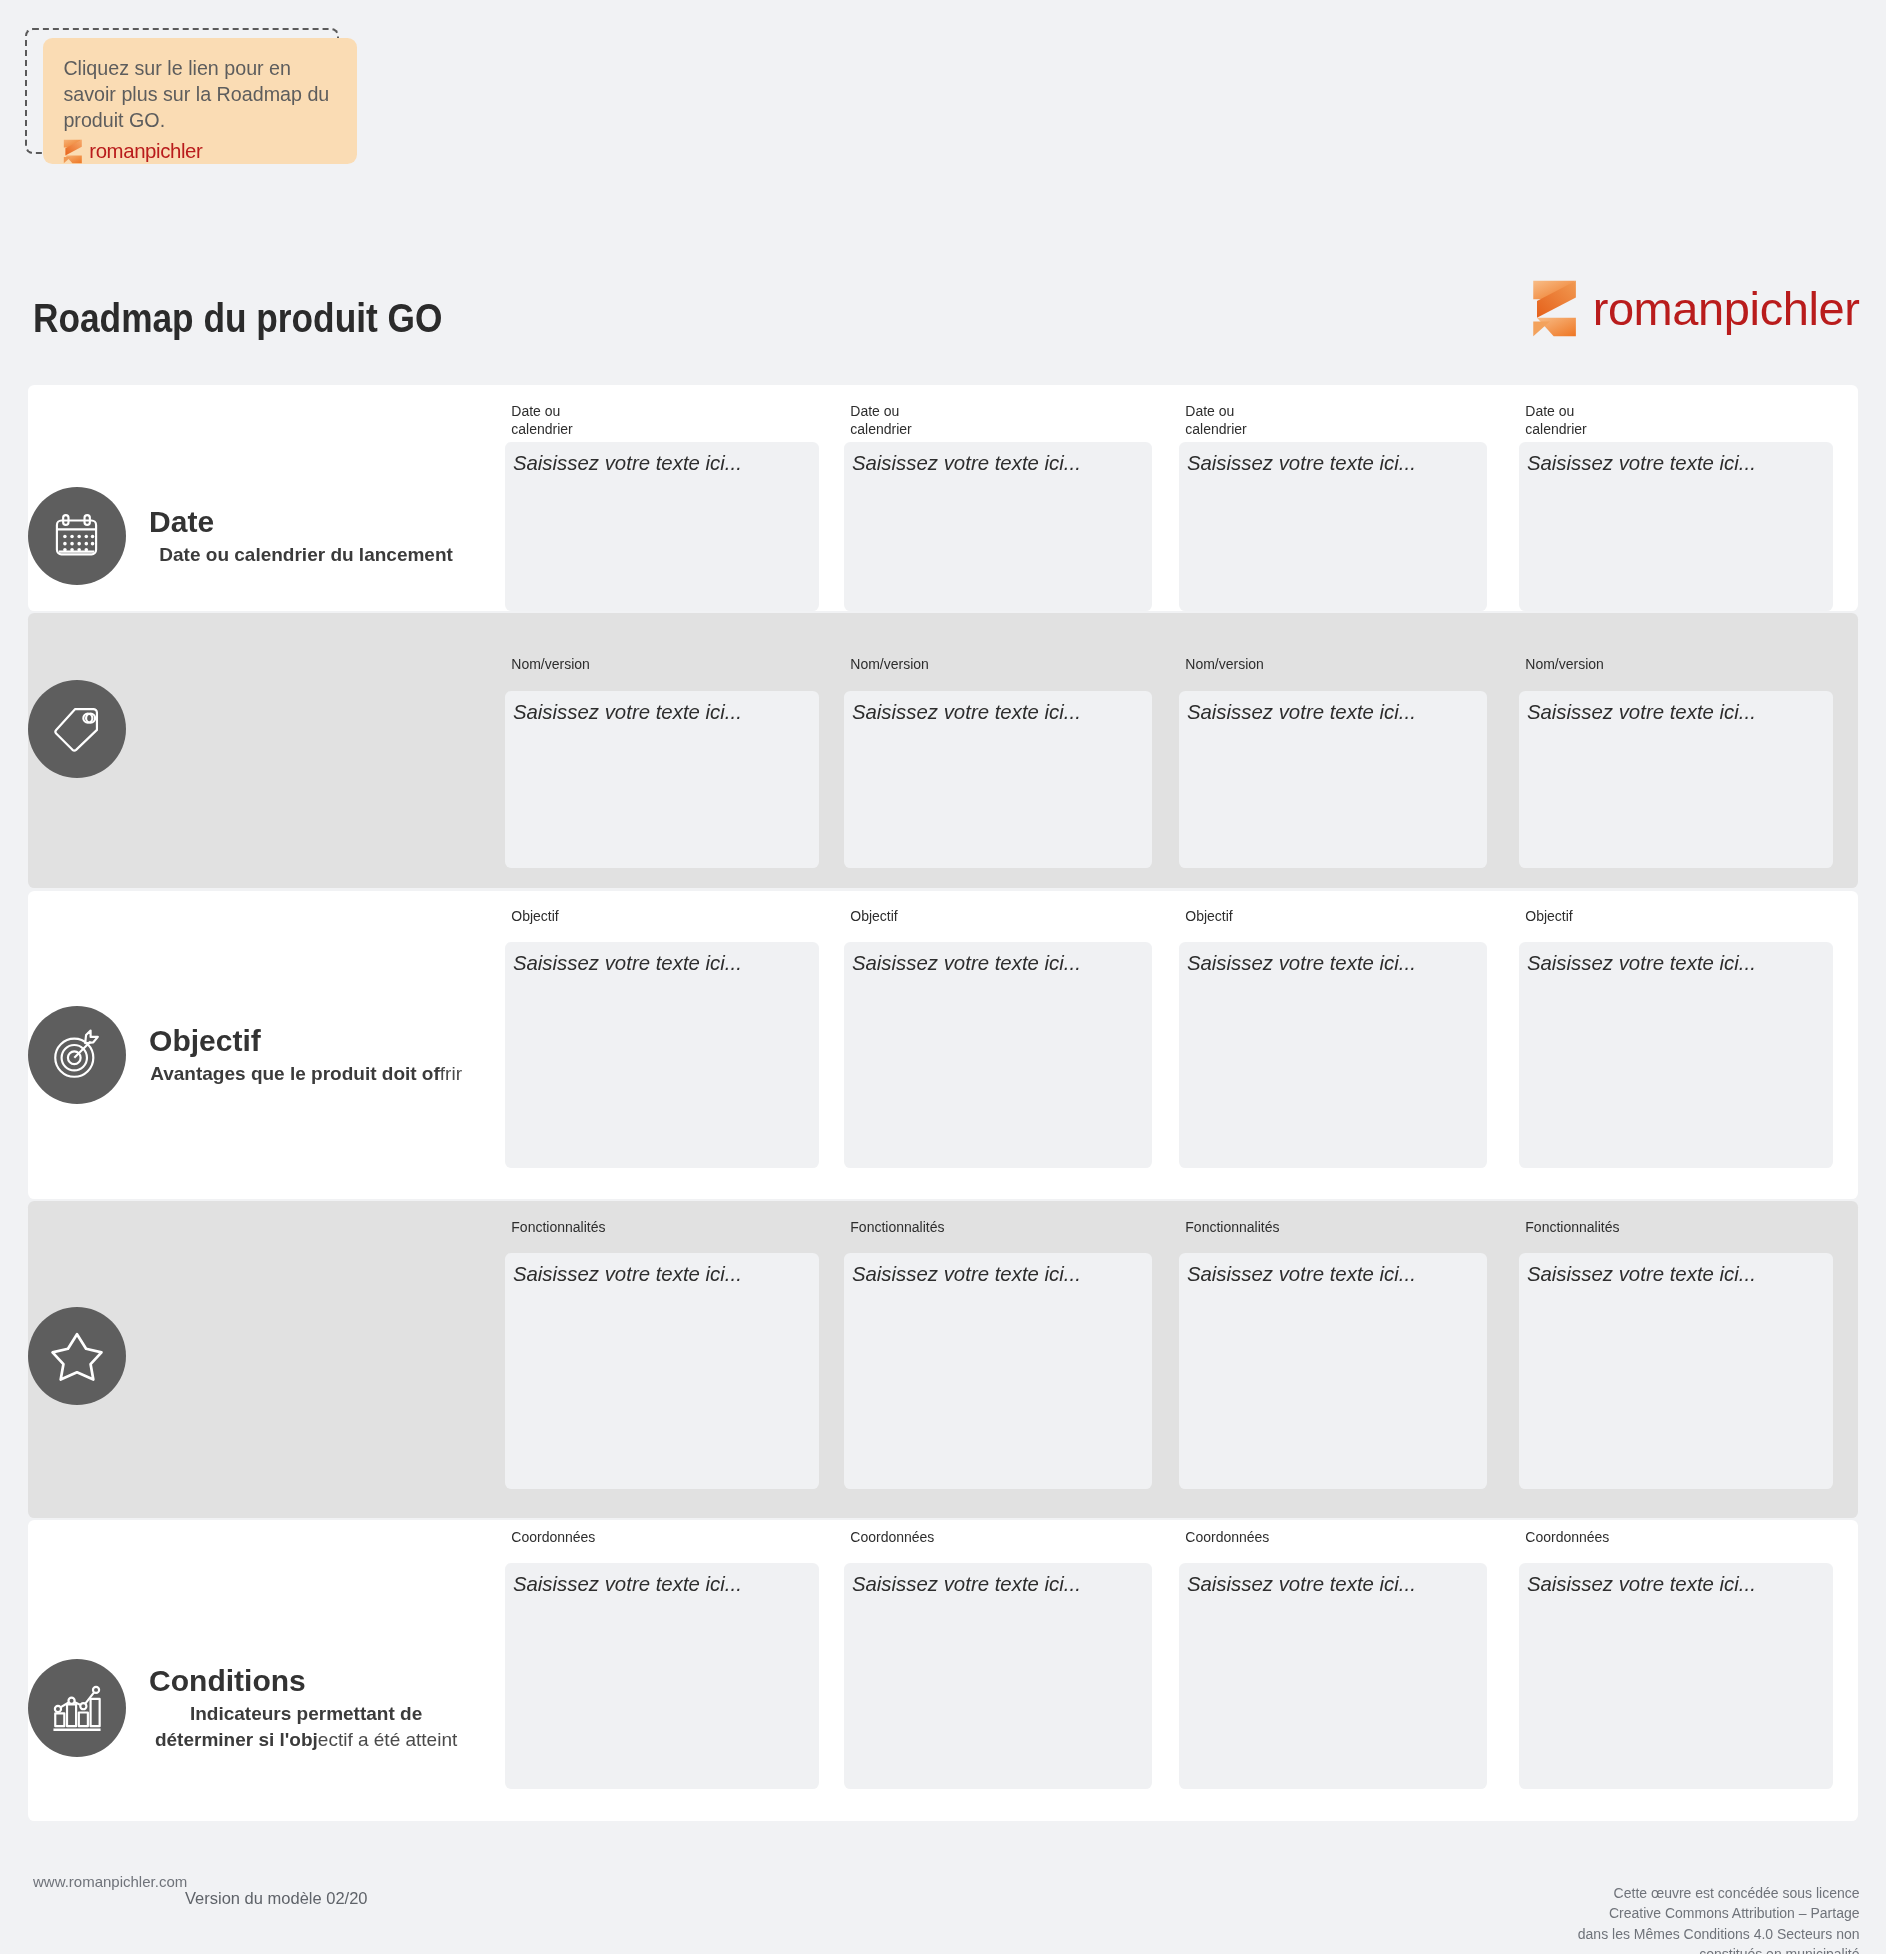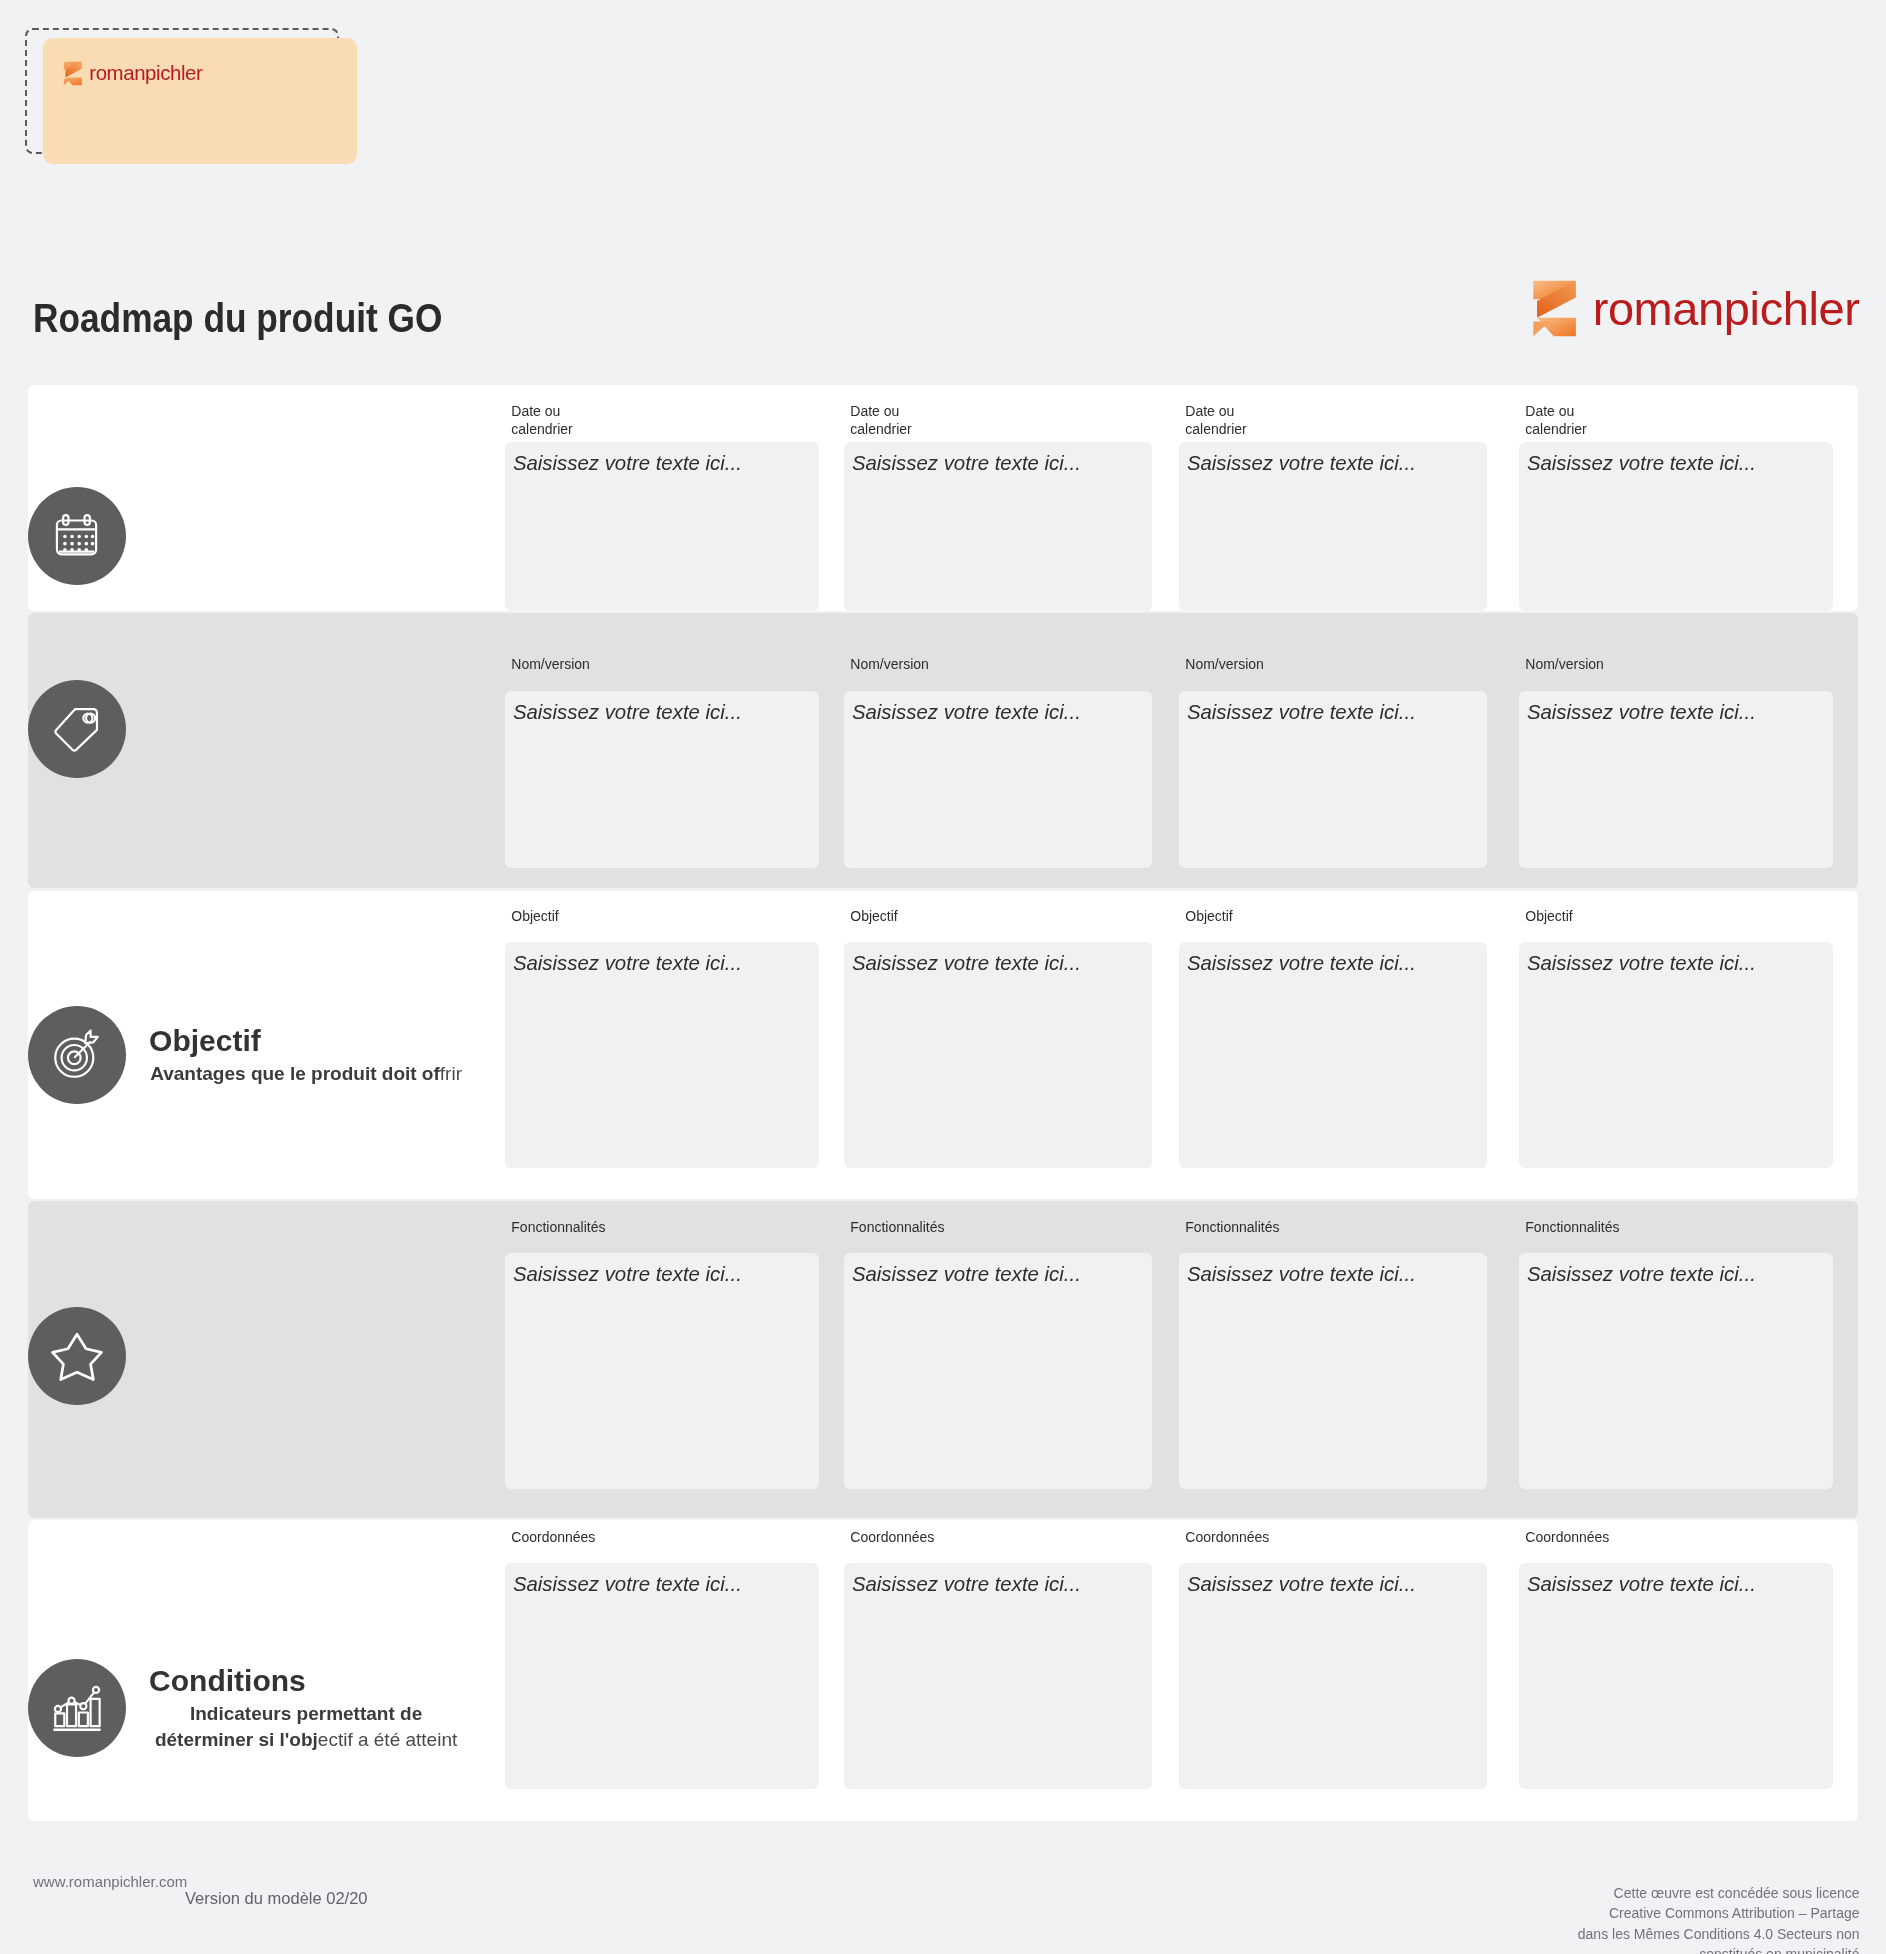--- a/index.html
+++ b/index.html
@@ -115,20 +115,21 @@
     font-size: 14px; line-height: 1.45; color: #6f737a; margin-top: 17px;
   }
 </style>
 </head>
 <body>
 
 <div class="canvas">
 
   <div class="note-dashed"></div>
   <div class="note-card">
+    <div class="note-text">Cliquez sur le lien pour en savoir plus sur la Roadmap du produit GO.</div>
     <div class="note-logo">
       <svg class="zmark" width="20.4" height="27" viewBox="0 0 26 34">
         <defs>
           <linearGradient id="ng1" x1="0" y1="0" x2="1" y2="1">
             <stop offset="0" stop-color="#f6b275"></stop>
               <stop offset="1" stop-color="#ee7623"></stop>
           </linearGradient>
           <linearGradient id="ng2" x1="1" y1="0" x2="0" y2="1">
             <stop offset="0" stop-color="#f6a96b"></stop>
               <stop offset="1" stop-color="#e8641b"></stop>
@@ -185,20 +186,24 @@
               <circle cx="43" cy="40" r="2"></circle>
               <circle cx="50" cy="40" r="2"></circle>
         <circle cx="19" cy="47" r="2"></circle>
               <circle cx="27" cy="47" r="2"></circle>
               <circle cx="35" cy="47" r="2"></circle>
               <circle cx="43" cy="47" r="2"></circle>
       </g>
       <line x1="12" y1="49" x2="52" y2="49"></line>
     </svg>
         </div>
+        <div class="rowhead-text">
+          <div class="rowhead-title">Date</div>
+          <div class="rowhead-sub"><span>Date ou calendrier du lancement</span><span class="reg"></span></div>
+        </div>
       </div>
       <div class="cell" style="left: 505px; top: 403px; width: 314px; height: 208px;">
         <div class="cell-label">Date ou
 calendrier</div>
         <div class="cell-box" style="top: 39px; width: 314px; height: 169px;">
           <div class="cell-ph">Saisissez votre texte ici...</div>
         </div>
       </div>
       <div class="cell" style="left: 844px; top: 403px; width: 308px; height: 208px;">
         <div class="cell-label">Date ou

